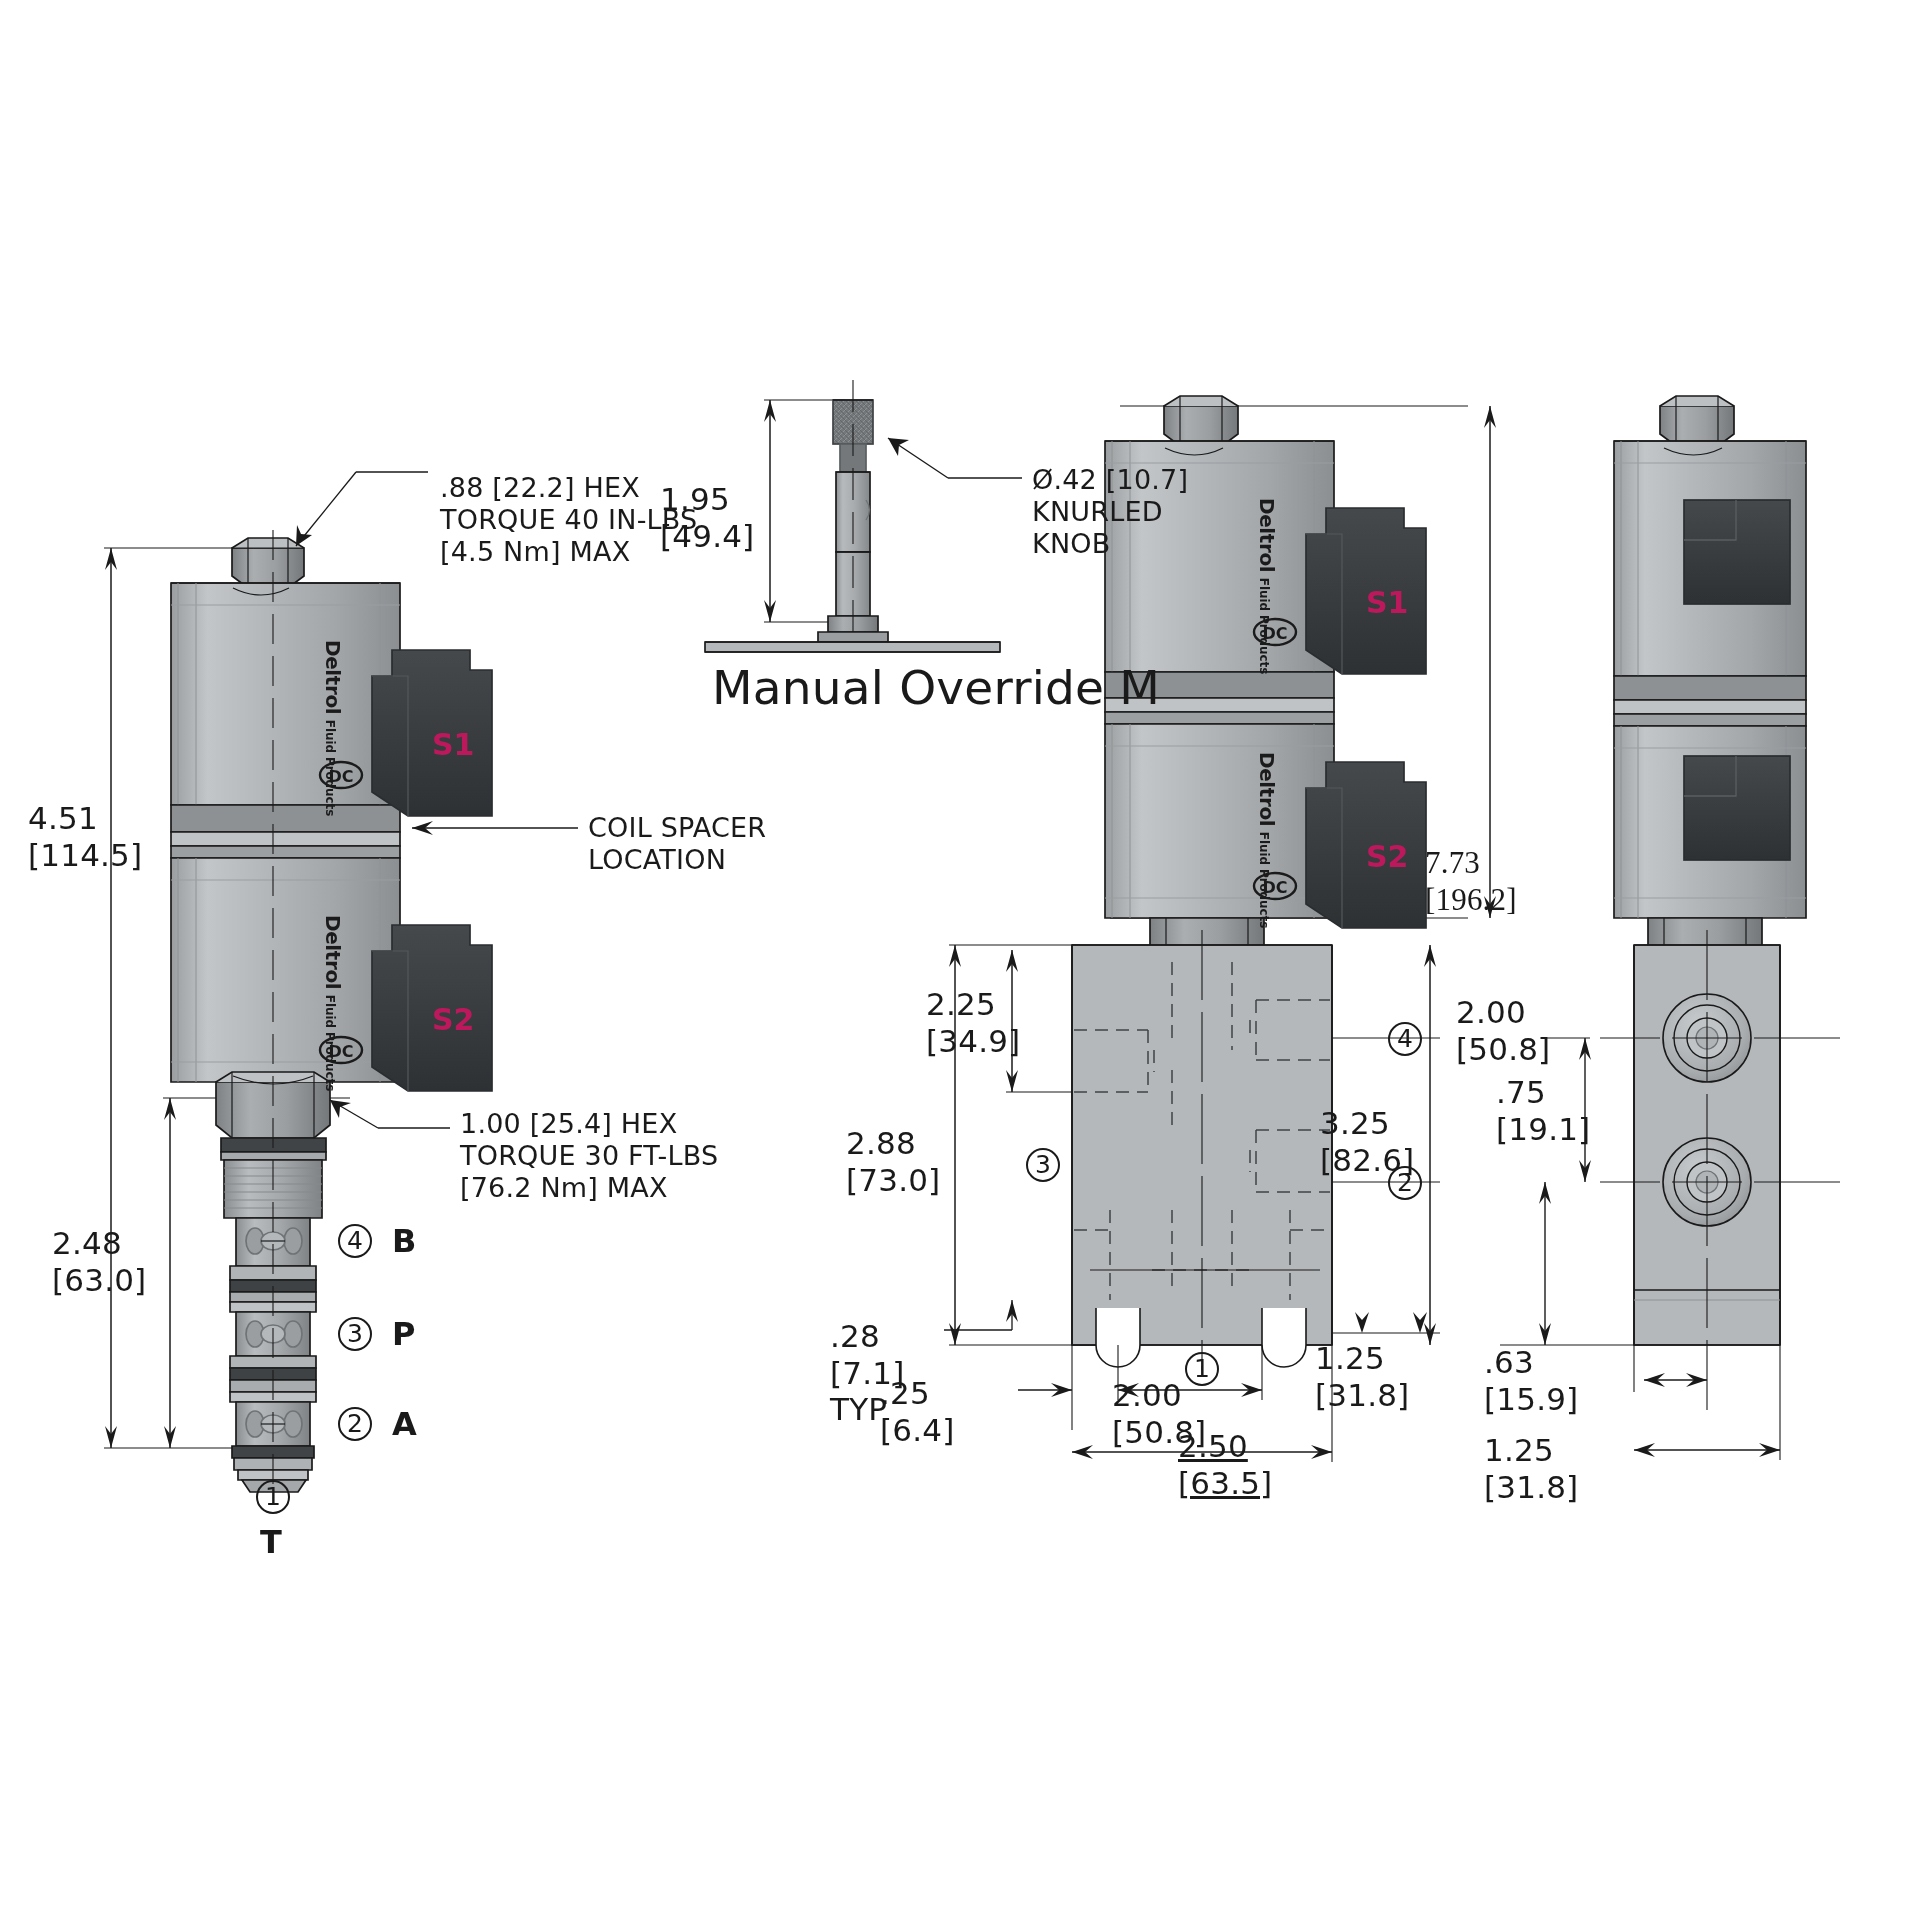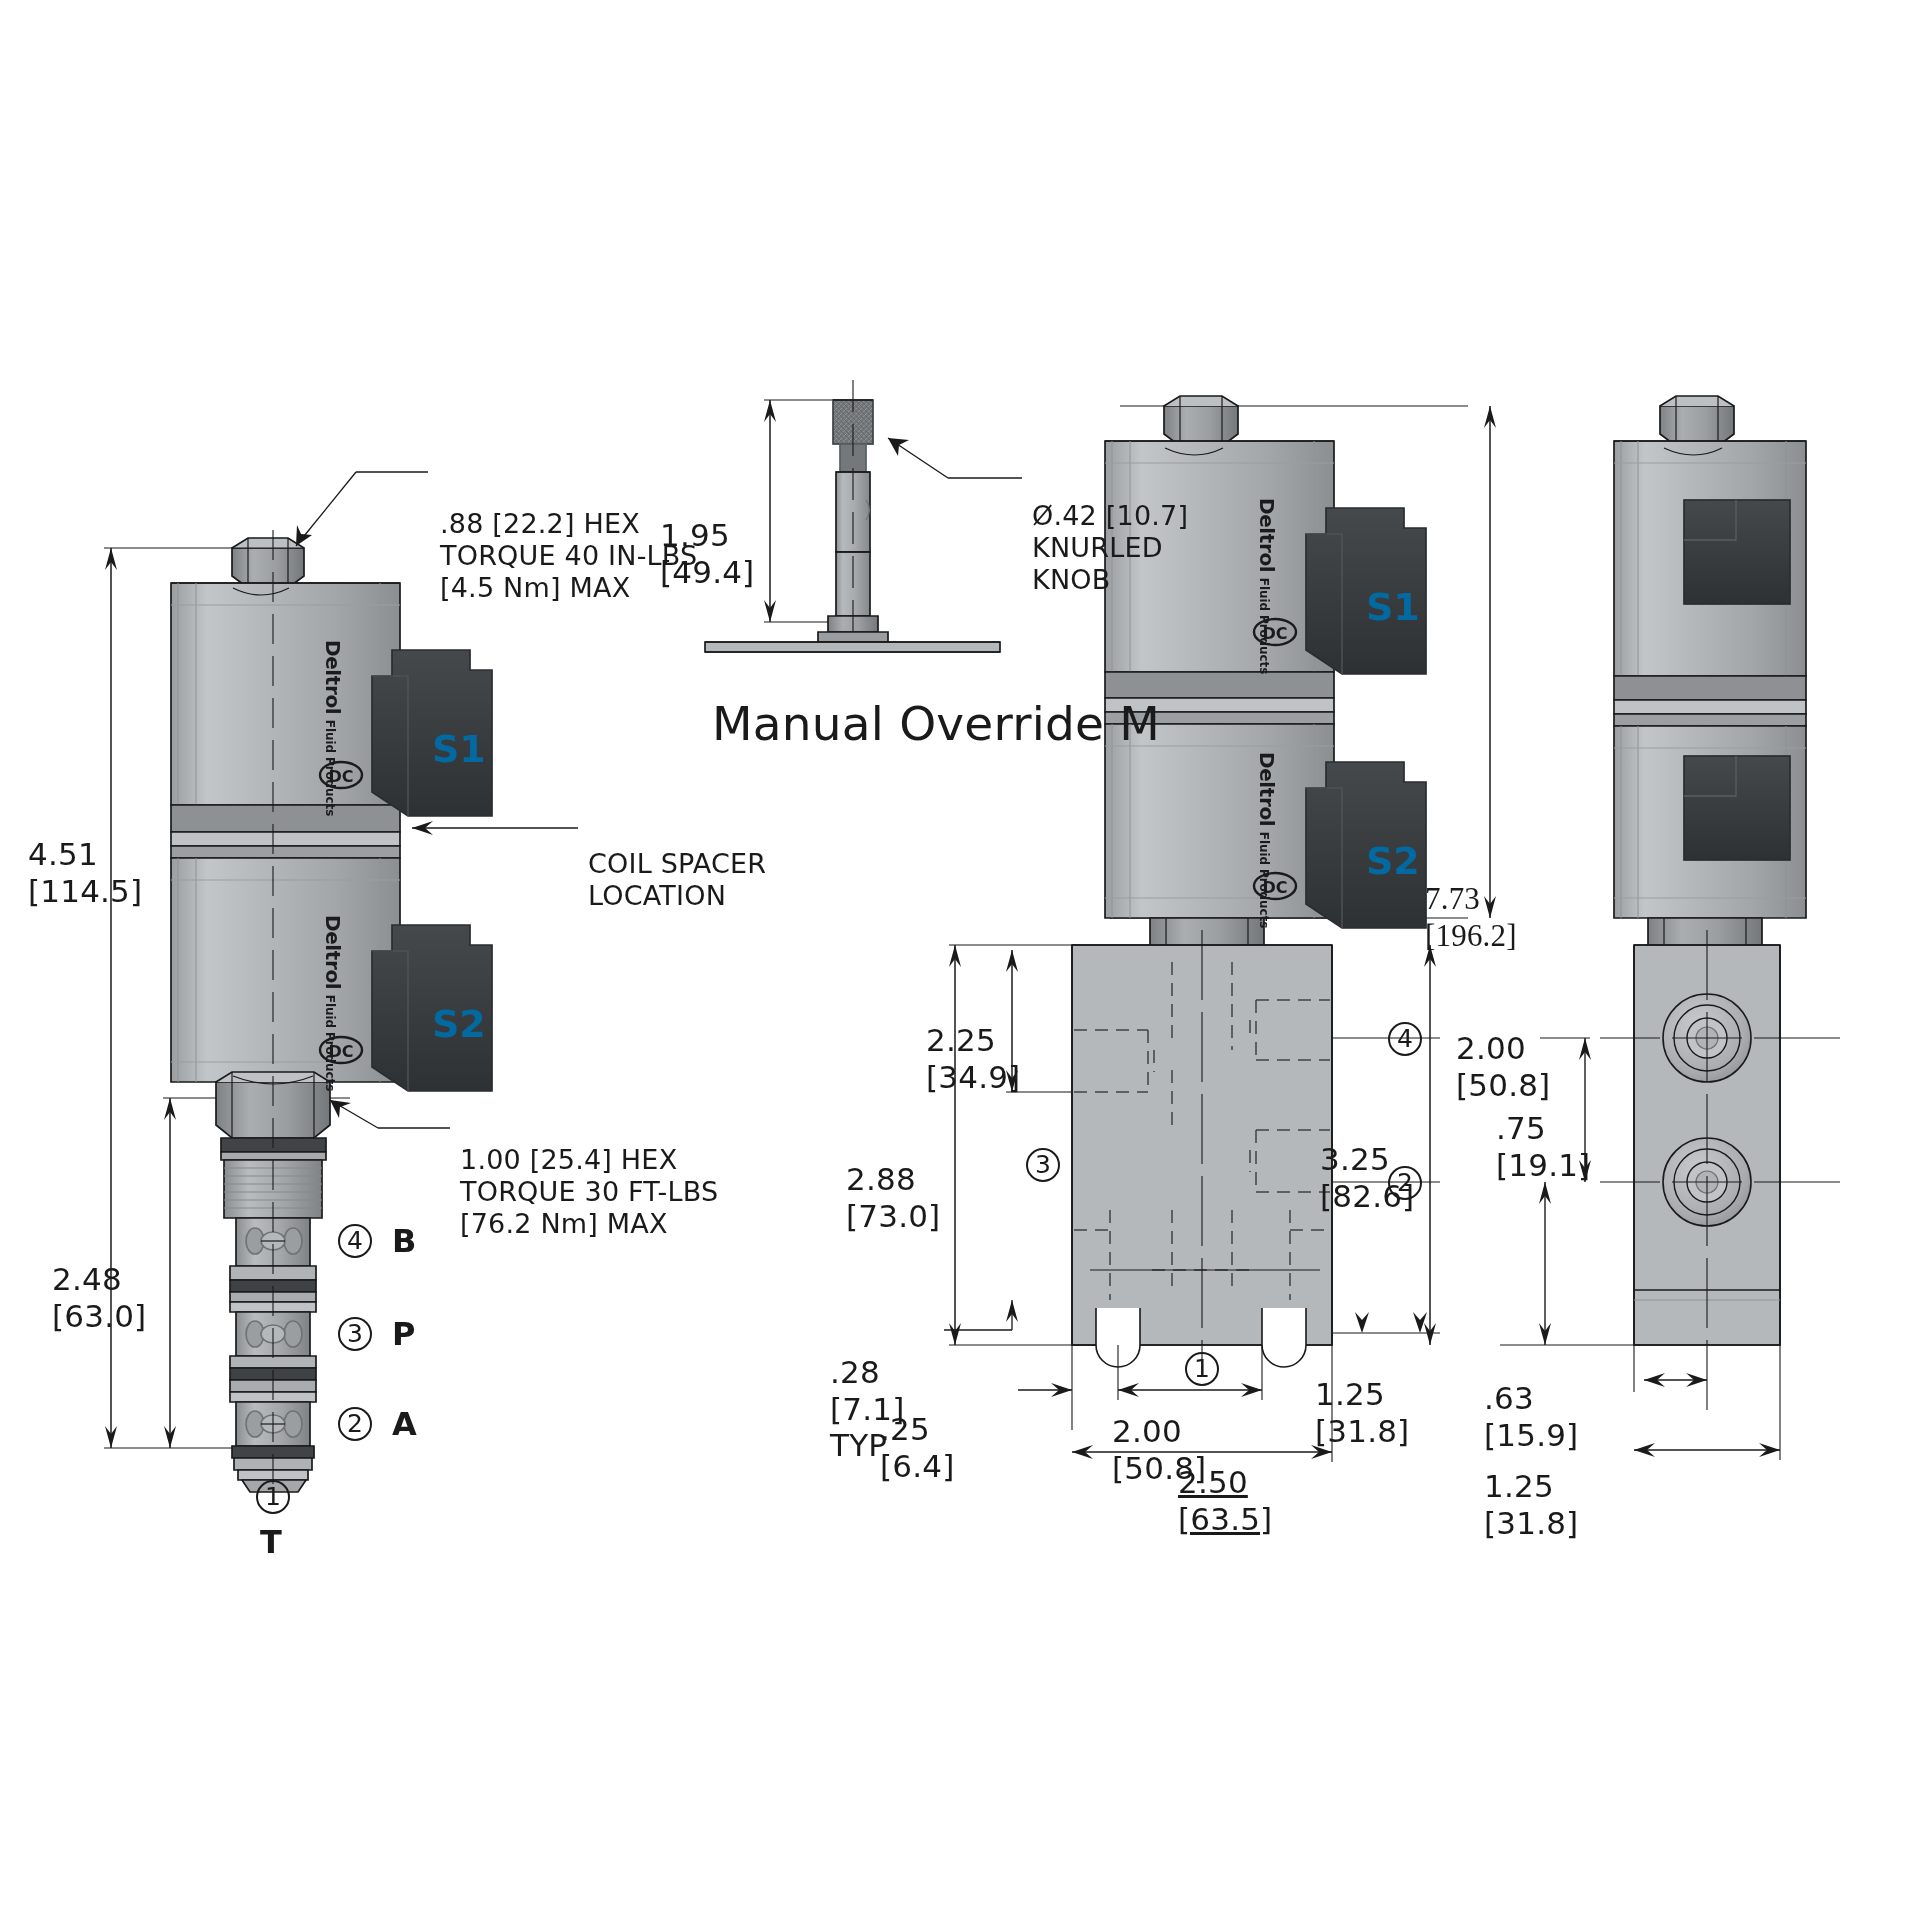--- a/index.html
+++ b/index.html
@@ -1,22 +1,22 @@
 <!DOCTYPE html>
 <html><head>
 <meta charset="utf-8">
 <style>
   html,body{margin:0;padding:0;background:#ffffff;}
   body{width:1920px;height:1920px;font-family:"DejaVu Sans","Liberation Sans",sans-serif;color:#1a1a1a;overflow:hidden;}
   #stage{position:relative;width:1920px;height:1920px;}
-  .lbl{position:absolute;white-space:pre;line-height:1.18;font-size:27px;color:#1a1a1a;letter-spacing:.2px;margin-top:36px;}
+  .lbl{position:absolute;white-space:pre;line-height:1.18;font-size:27px;color:#1a1a1a;letter-spacing:.2px;}
   .lbl.c{text-align:left;}
   .big{font-size:31px;}
   .sv{position:absolute;top:0;left:0;width:1920px;height:1920px;pointer-events:none;}
-  .coil-txt{position:absolute;color:#0369a1;font-weight:bold;font-size:38px;text-align:center;}
+  .coil-txt{position:absolute;color:#be185d;font-weight:bold;font-size:30px;text-align:center;}
   .brand{position:absolute;transform-origin:0 0;white-space:nowrap;color:#1b1b1b;font-weight:bold;}
   .brand .b1{font-size:20px;letter-spacing:-.4px;}
   .brand .b2{font-size:12px;letter-spacing:-.1px;}
   .pnum{position:absolute;width:34px;height:34px;border:2.3px solid #1a1a1a;border-radius:50%;
         font-size:25px;line-height:30px;text-align:center;box-sizing:border-box;background:transparent;}
   .plet{position:absolute;font-size:32px;font-weight:bold;}
 </style>
 </head>
 <body>
 

